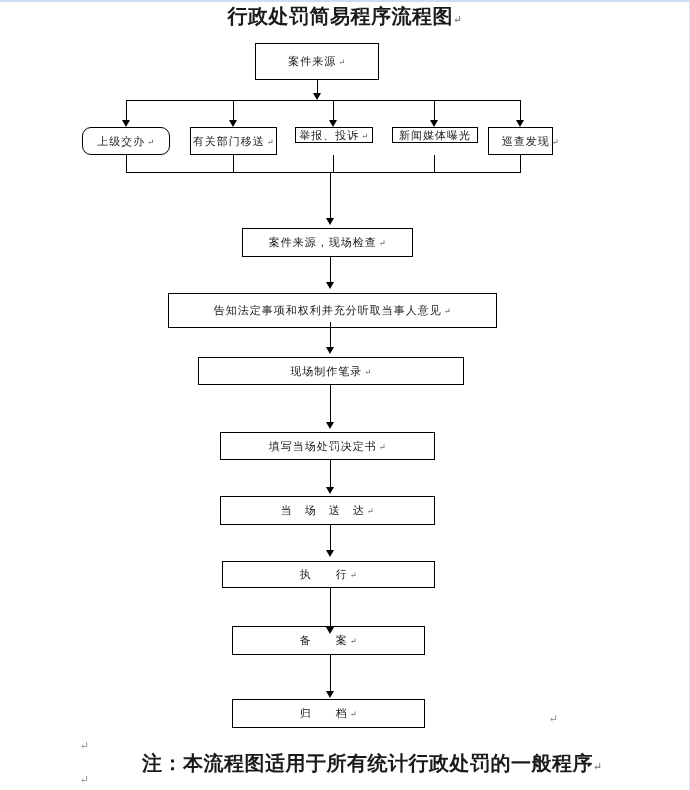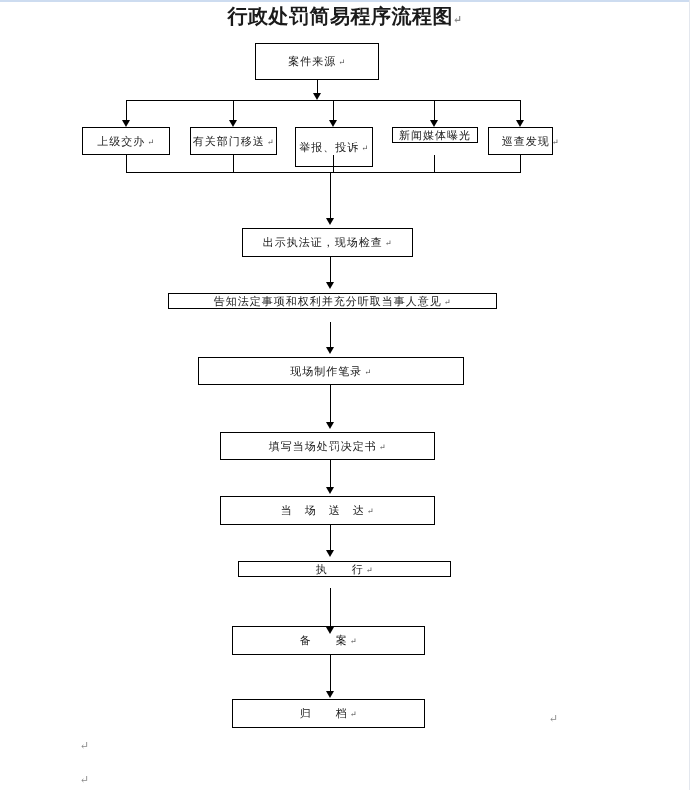--- a/index.html
+++ b/index.html
@@ -59,29 +59,29 @@
   <div class="ahead" style="left:122px;top:120px;"></div>
   <div class="vline" style="left:233px;top:100px;height:21px;"></div>
   <div class="ahead" style="left:229px;top:120px;"></div>
   <div class="vline" style="left:333px;top:100px;height:21px;"></div>
   <div class="ahead" style="left:329px;top:120px;"></div>
   <div class="vline" style="left:434px;top:100px;height:21px;"></div>
   <div class="ahead" style="left:430px;top:120px;"></div>
   <div class="vline" style="left:520px;top:100px;height:21px;"></div>
   <div class="ahead" style="left:516px;top:120px;"></div>
 
-  <div class="node" style="left:82px;top:127px;width:88px;height:28px;">
+  <div class="node" style="left:82px;top:127px;width:88px;height:28px;border-radius:9px;">
     <span>上级交办</span>
       <span class="boxmark">↵</span>
   </div>
   <div class="node" style="left:190px;top:127px;width:87px;height:28px;">
     <span>有关部门移送</span>
       <span class="boxmark">↵</span>
   </div>
-  <div class="node" style="left:295px;top:127px;width:78px;height:40px;">
+  <div class="node" style="left:295px;top:127px;width:78px;height:16px;">
     <span>举报、投诉</span>
       <span class="boxmark">↵</span>
   </div>
   <div class="node" style="left:392px;top:127px;width:86px;height:16px;">
     <span>新闻媒体曝光</span>
   </div>
   <div class="node" style="left:488px;top:127px;width:65px;height:28px;padding-left:20px;">
     <span>巡查发现</span>
       <span class="boxmark">↵</span>
   </div>
@@ -90,27 +90,27 @@
   <div class="vline" style="left:233px;top:155px;height:17px;"></div>
   <div class="vline" style="left:333px;top:155px;height:17px;"></div>
   <div class="vline" style="left:434px;top:155px;height:17px;"></div>
   <div class="vline" style="left:520px;top:155px;height:17px;"></div>
   <div class="hline" style="left:126px;top:172px;width:395px;"></div>
 
   <div class="vline" style="left:330px;top:172px;height:47px;"></div>
   <div class="ahead" style="left:326px;top:218px;"></div>
 
   <div class="node" style="left:242px;top:228px;width:171px;height:29px;">
-    <span>出示执法证，现场检查</span>
+    <span>案件来源，现场检查</span>
       <span class="boxmark">↵</span>
   </div>
   <div class="vline" style="left:330px;top:257px;height:26px;"></div>
   <div class="ahead" style="left:326px;top:282px;"></div>
 
-  <div class="node" style="left:168px;top:293px;width:329px;height:16px;">
+  <div class="node" style="left:168px;top:293px;width:329px;height:35px;">
     <span>告知法定事项和权利并充分听取当事人意见</span>
       <span class="boxmark">↵</span>
   </div>
   <div class="vline" style="left:330px;top:322px;height:26px;"></div>
   <div class="ahead" style="left:326px;top:347px;"></div>
 
   <div class="node" style="left:198px;top:357px;width:266px;height:28px;">
     <span>现场制作笔录</span>
       <span class="boxmark">↵</span>
   </div>
@@ -124,21 +124,21 @@
   <div class="vline" style="left:330px;top:460px;height:28px;"></div>
   <div class="ahead" style="left:326px;top:487px;"></div>
 
   <div class="node" style="left:220px;top:496px;width:215px;height:29px;">
     <span>当　场　送　达</span>
       <span class="boxmark">↵</span>
   </div>
   <div class="vline" style="left:330px;top:525px;height:26px;"></div>
   <div class="ahead" style="left:326px;top:550px;"></div>
 
-  <div class="node" style="left:222px;top:561px;width:213px;height:16px;margin-left:16px;">
+  <div class="node" style="left:222px;top:561px;width:213px;height:27px;">
     <span>执　　行</span>
       <span class="boxmark">↵</span>
   </div>
 
   <div class="vline" style="left:330px;top:588px;height:40px;"></div>
   <div class="ahead" style="left:326px;top:627px;"></div>
 
   <div class="node" style="left:232px;top:626px;width:193px;height:29px;">
     <span>备　　案</span>
       <span class="boxmark">↵</span>
@@ -148,14 +148,17 @@
 
   <div class="node" style="left:232px;top:699px;width:193px;height:29px;">
     <span>归　　档</span>
       <span class="boxmark">↵</span>
   </div>
 
   <div class="pmark abs" style="left:549px;top:713px;">↵</div>
   <div class="pmark abs" style="left:80px;top:740px;">↵</div>
   <div class="pmark abs" style="left:80px;top:774px;">↵</div>
 
+  <div class="note">
+    <span>注：本流程图适用于所有统计行政处罚的一般程序</span><span class="pmark">↵</span>
+  </div>
 
 </div>
 
 </body></html>

